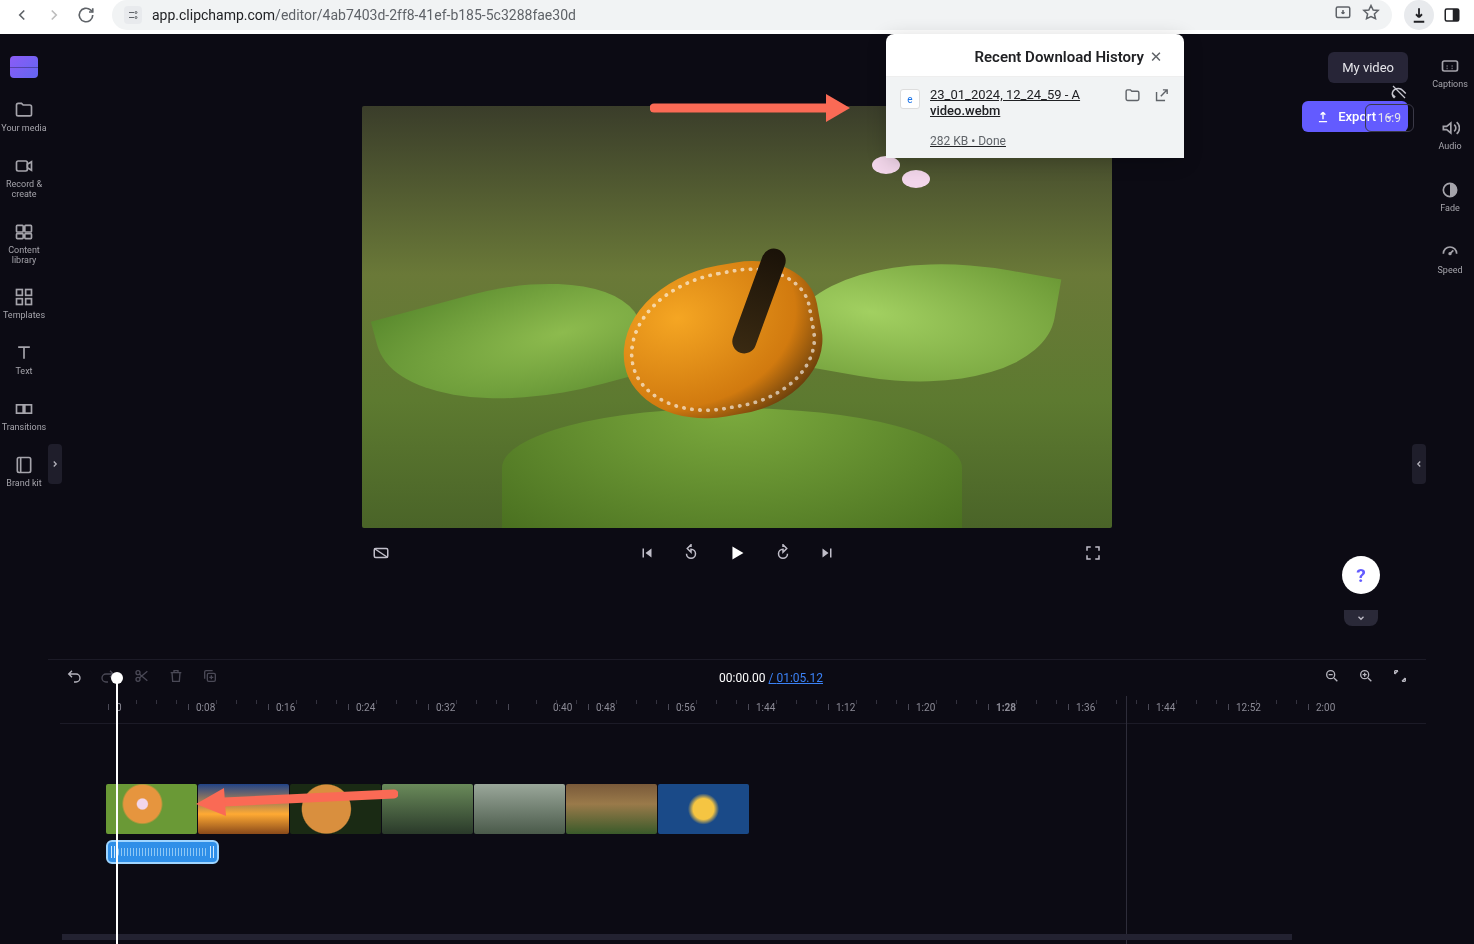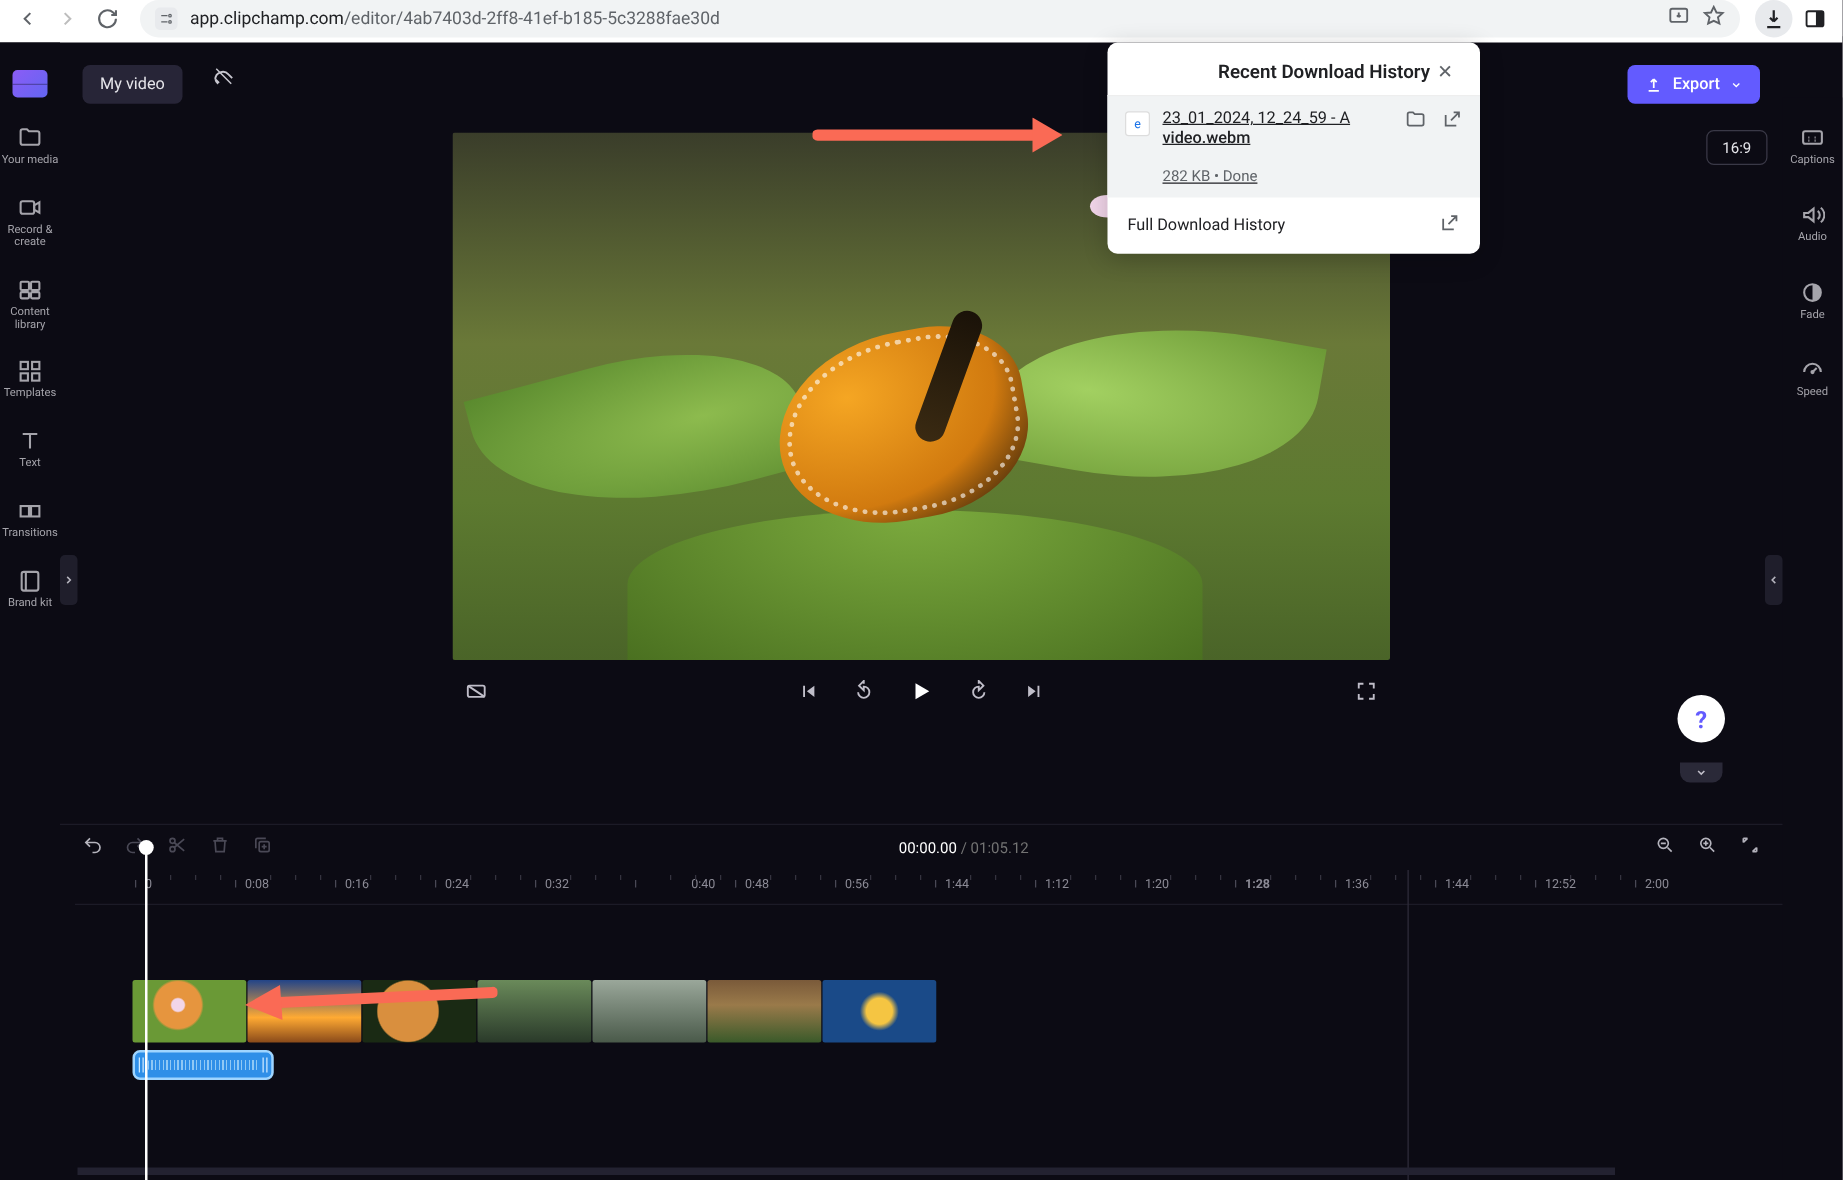--- a/index.html
+++ b/index.html
@@ -31,21 +31,21 @@
 
   
   .center { flex: 1; display: flex; flex-direction: column; position: relative; }
 
   
   .panel-toggle { position: absolute; width: 14px; height: 40px; background: #1f1e2b; border-radius: 4px; display: flex; align-items: center; justify-content: center; color: #b5b4bd; top: 410px; z-index: 10; }
   .panel-toggle.left-t { left: 0; }
   .panel-toggle.right-t { right: 0; }
 
   
-  .top-bar { display: flex; align-items: flex-start; padding: 18px 18px 0 18px; height: 60px; }
+  .top-bar { display: flex; align-items: flex-end; padding: 18px 18px 0 18px; height: 60px; flex-direction: column; }
   .video-title-btn { background: #272537; color: #e5e5ea; border: none; padding: 8px 14px; border-radius: 6px; font-size: 13px; }
   .visibility { margin-left: 24px; color: #c7c6cf; display:flex; align-items:center; }
   .top-spacer { flex: 1; }
   .downloads-popup { position: absolute; top: 0; right: 242px; width: 298px; background: #fff; color: #202124; border-radius: 8px; box-shadow: 0 4px 20px rgba(0,0,0,.2); z-index: 30; font-size: 13px; }
   .dl-head { display: flex; justify-content: flex-end; padding: 14px 16px 10px; }
   .dl-head-title { font-size: 15px; font-weight: 600; }
   .dl-close-x { color: #5f6368; font-size: 15px; width: 24px; text-align: center; }
   .dl-row { display: flex; align-items: flex-start; padding: 10px 14px; gap: 10px; background: #f1f3f4; border-top: 1px solid #eee; }
   .dl-file-icon { width: 20px; height: 20px; flex-shrink:0; margin-top:2px; border:1px solid #ddd; border-radius:3px; background:#fff; display:flex; align-items:center; justify-content:center; font-size:10px; color:#1a73e8;}
   .dl-info { flex: 1; min-width: 0; text-decoration: underline; }
@@ -82,21 +82,21 @@
   .play-big svg { width: 22px; height: 22px; fill:#fff; }
   .pc-left { position:absolute; left: 10px; }
   .pc-right { position:absolute; right: 10px; }
 
   
   .tl-toolbar { display: flex; align-items: center; gap: 18px; padding: 8px 18px; color: #b5b4bd; border-top: 1px solid #1c1b27; }
   .tl-toolbar svg { width: 16px; height: 16px; }
   .tl-toolbar .disabled { color: #4a4956; }
   .tl-spacer { flex: 1; }
   .tl-time { font-size: 12px; color: #fff; }
-  .tl-time .dur { color: #737373; }
+  .tl-time .dur { color: #3b82f6; text-decoration: underline; }
 
   .ruler { position: relative; height: 28px; border-bottom: 1px solid #1c1b27; margin-left: 12px; }
   .ruler .tick { position: absolute; top: 6px; font-size: 10px; color: #8c8b96; }
   .ruler .tick::before { content: ""; position: absolute; left: -8px; top: 2px; width: 1px; height: 6px; background: #4a4956; }
   .ruler .minor { position: absolute; top: 4px; width: 1px; height: 4px; background: #34333f; }
   .ruler .sep { position:absolute; top:0; bottom:-240px; width:1px; background:#2e2d3a; }
 
   .playhead { position:absolute; top:-18px; bottom:-260px; width: 2px; background:#fff; z-index:5; }
   .playhead::before { content:""; position:absolute; top:-6px; left:-5px; width:12px; height:12px; background:#fff; border-radius:50%; }
 
@@ -115,21 +115,21 @@
   .audio-clip .grip { width: 4px; height: 12px; border-left: 1px solid #cde9ff; border-right: 1px solid #cde9ff; }
   .audio-clip .wave { flex:1; height: 8px; background: repeating-linear-gradient(90deg, #8fc8f5 0 1px, transparent 1px 3px); margin: 0 3px; border-radius:2px;}
 
   .hscroll { position:absolute; left: 14px; bottom: 4px; height: 6px; width: 1230px; background: #232231; }
 
   
   .fab { position: absolute; right: 46px; bottom: 350px; width: 38px; height: 38px; background: #fff; border-radius: 50%; display: flex; align-items: center; justify-content: center; font-size: 19px; color: #635bff; font-weight: 700; z-index:20; }
   .fab-chevron { position:absolute; right: 48px; bottom: 318px; width: 34px; height: 16px; background:#2a2938; border-radius: 0 0 8px 8px; display:flex; align-items:center; justify-content:center; color:#c0bec9; z-index:20;}
 
   
-  .right-rail { width: 48px; background: #0c0b14; display: flex; flex-direction: column; align-items: center; padding-top: 22px; gap: 28px; color: #a5a4ab; margin-top: 44px; }
+  .right-rail { width: 48px; background: #0c0b14; display: flex; flex-direction: column; align-items: center; padding-top: 22px; gap: 28px; color: #a5a4ab; }
 
   
   .arrow { position: absolute; z-index: 40; }
   .arrow svg { display:block; }
   .arrow-top { top: 94px; left: 650px; width: 200px; height: 40px; }
   .arrow-bottom { top: 778px; left: 188px; width: 210px; height: 44px; }
 </style>
 </head>
 <body>
 
@@ -300,28 +300,20 @@
             <svg viewBox="0 0 24 24" fill="none" stroke="currentColor" stroke-width="2">
                 <path d="M3 6a2 2 0 0 1 2-2h4l2 2h8a2 2 0 0 1 2 2v9a2 2 0 0 1-2 2H5a2 2 0 0 1-2-2z"></path>
               </svg>
           </span>
           <span>
             <svg viewBox="0 0 24 24" fill="none" stroke="currentColor" stroke-width="2">
                 <path d="M14 4h6v6M20 4l-9 9M5 7v12h12"></path>
               </svg>
           </span>
         </div>
-      </div>
-      <div class="dl-foot">
-        <span>Full Download History</span>
-        <span>
-          <svg viewBox="0 0 24 24" fill="none" stroke="currentColor" stroke-width="2">
-              <path d="M14 4h6v6M20 4l-9 9M5 7v12h12"></path>
-            </svg>
-        </span>
       </div>
     </div>
 
     <div class="preview-wrap">
       <div class="preview">
         <div class="butterfly-bg">
           <div class="leaf-left"></div>
           <div class="leaf-right"></div>
           <div class="leaf-bottom"></div>
           <div class="flower"></div>

